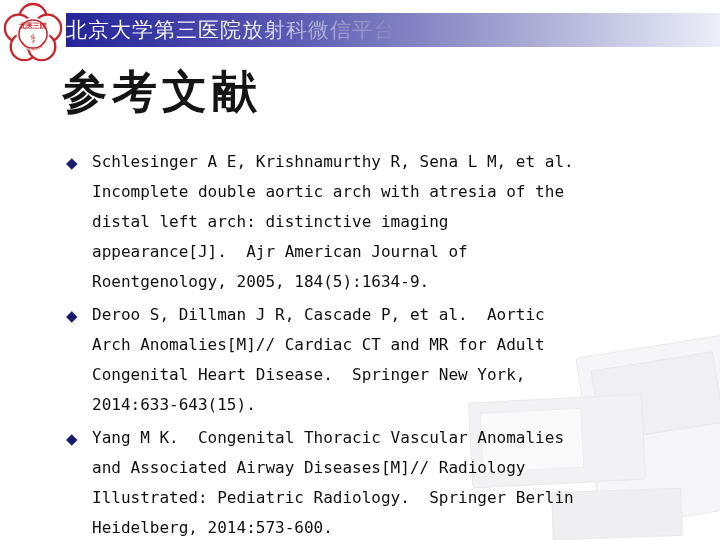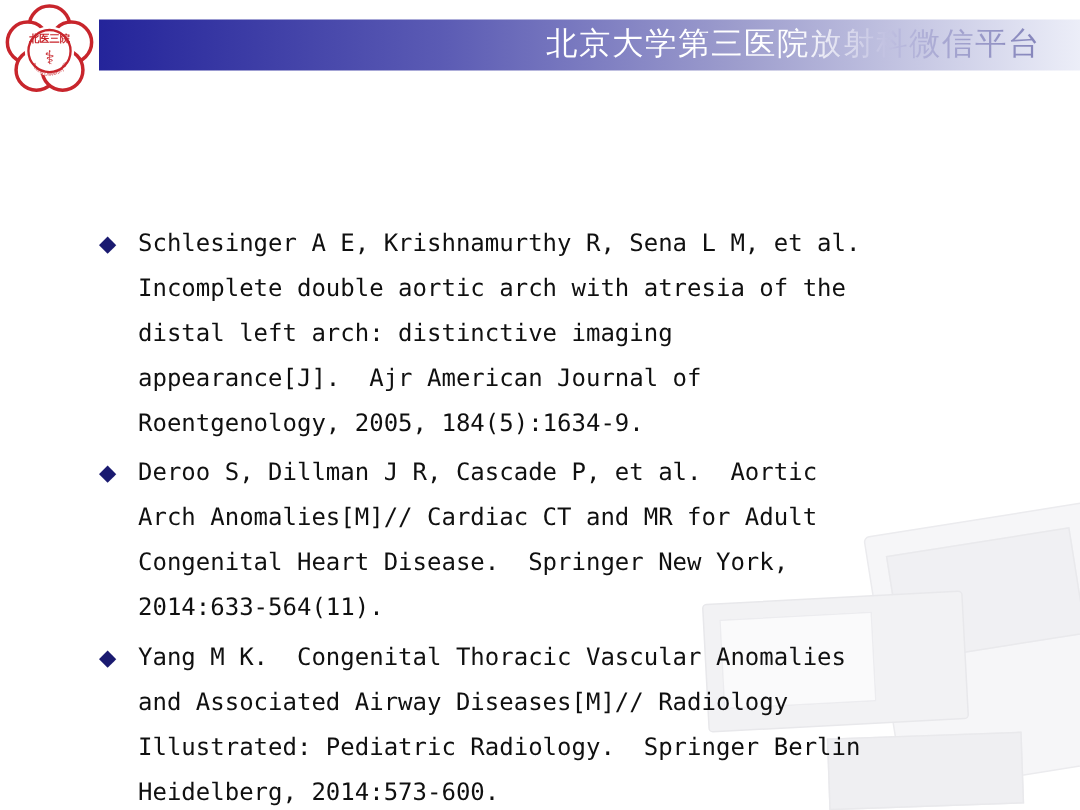--- a/index.html
+++ b/index.html
@@ -10,21 +10,20 @@
     background:#ffffff;
     overflow:hidden;
     font-family:"Liberation Sans","DejaVu Sans",sans-serif;
     margin:0 auto;
   }
 
   
   .header-bar{
     position:absolute;left:66px;right:0;top:13px;height:34px;
     background:linear-gradient(to right,#24249a 0%,#5b5bb4 35%,#9d9dcd 65%,#eceef8 100%);
-    text-align:right;
   }
   .bar-title{
     display:inline-block;
     line-height:34px;
     padding-right:26px;
     font-size:21px;
     letter-spacing:1px;
     color:#ffffff;
     font-weight:400;
   }
@@ -107,38 +106,39 @@
       <circle cx="32" cy="33" r="14.5" fill="#ffffff" stroke="#c8252c" stroke-width="1.6"></circle>
       <text x="32" y="27" text-anchor="middle" font-size="7" fill="#c8252c" font-family="'Liberation Sans',sans-serif" font-weight="bold">北医三院</text>
       <text x="32" y="42" text-anchor="middle" font-size="13" fill="#c8252c" font-family="'DejaVu Sans',sans-serif">⚕</text>
       <path id="arcpath" d="M 20 42 A 13 13 0 0 0 44 42" fill="none"></path>
       <text font-size="3.4" fill="#c8252c" font-family="'Liberation Sans',sans-serif">
         <textPath href="#arcpath">Peking University Third Hospital</textPath>
       </text>
     </svg>
   </div>
 
+  <div class="slide-title">参考文献</div>
 
   <div class="refs">
 
     <div class="ref">
       <span class="bullet">◆</span>
       <div class="ref-text">Schlesinger A E, Krishnamurthy R, Sena L M, et al.
 Incomplete double aortic arch with atresia of the
 distal left arch: distinctive imaging
 appearance[J].  Ajr American Journal of
 Roentgenology, 2005, 184(5):1634-9.</div>
     </div>
 
     <div class="ref">
       <span class="bullet">◆</span>
       <div class="ref-text">Deroo S, Dillman J R, Cascade P, et al.  Aortic
 Arch Anomalies[M]// Cardiac CT and MR for Adult
 Congenital Heart Disease.  Springer New York,
-2014:633-564(11).</div>
+2014:633-643(15).</div>
     </div>
 
     <div class="ref">
       <span class="bullet">◆</span>
       <div class="ref-text">Yang M K.  Congenital Thoracic Vascular Anomalies
 and Associated Airway Diseases[M]// Radiology
 Illustrated: Pediatric Radiology.  Springer Berlin
 Heidelberg, 2014:573-600.</div>
     </div>
 

